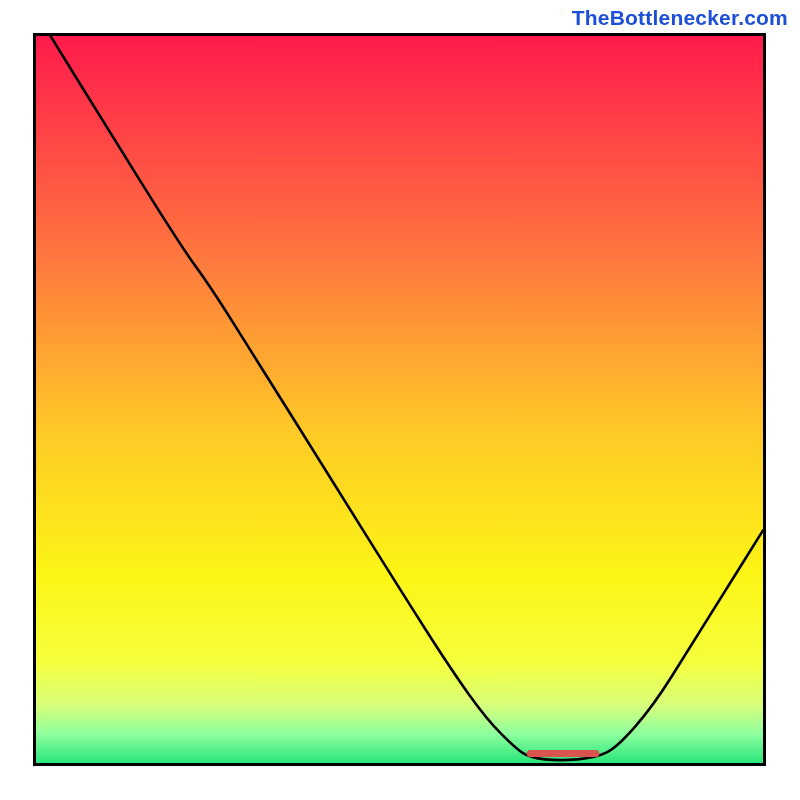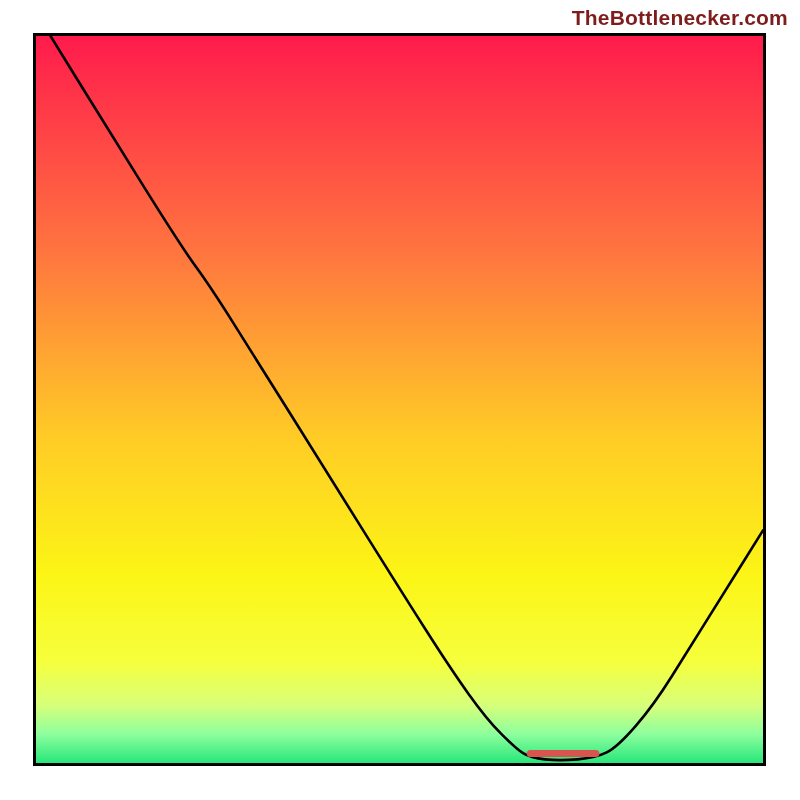--- a/index.html
+++ b/index.html
@@ -10,21 +10,21 @@
     background: #ffffff;
     font-family: Arial, sans-serif;
     position: relative;
   }
   .watermark {
     position: absolute;
     top: 6px;
     right: 12px;
     font-size: 21px;
     font-weight: bold;
-    color: #7f1d1d;
+    color: #1d4ed8;
     letter-spacing: 0.2px;
   }
   .plot-frame {
     position: absolute;
     left: 33px;
     top: 33px;
     width: 733px;
     height: 733px;
     border: 3px solid #000;
     box-sizing: border-box;

